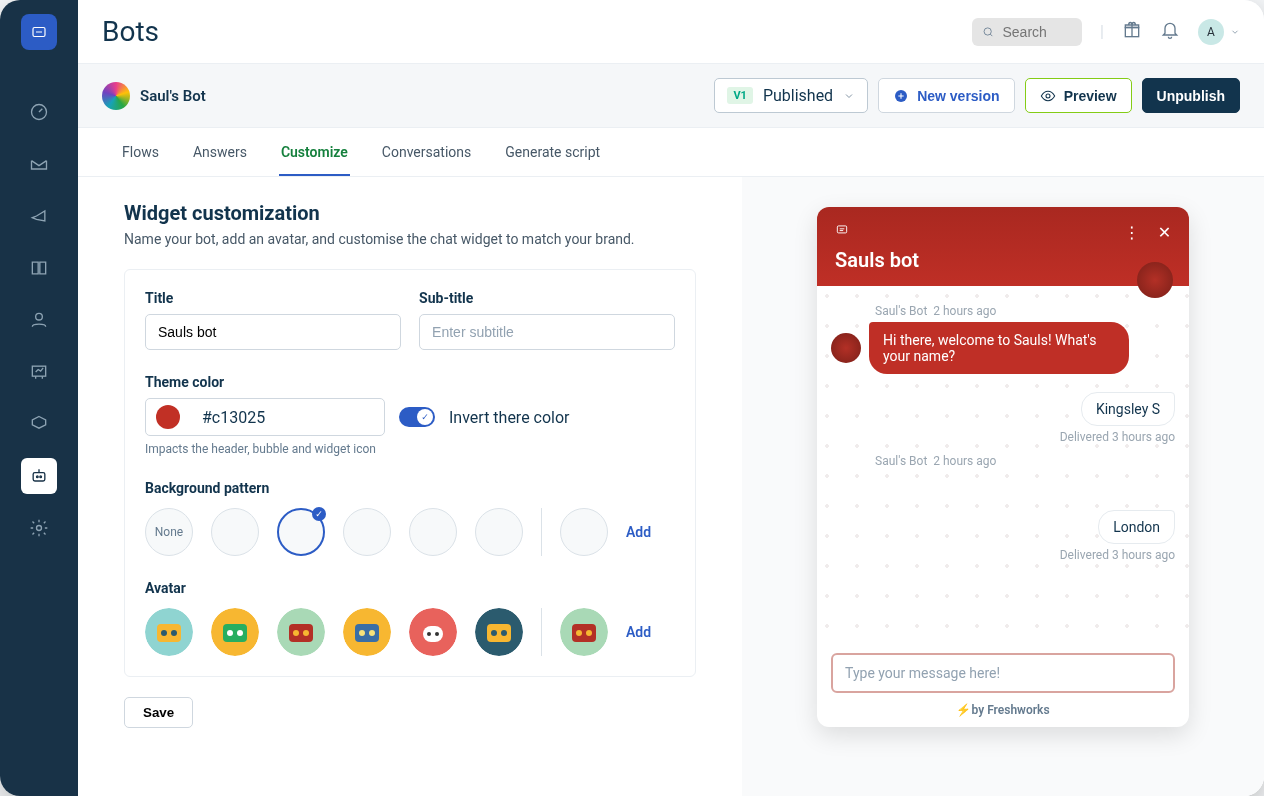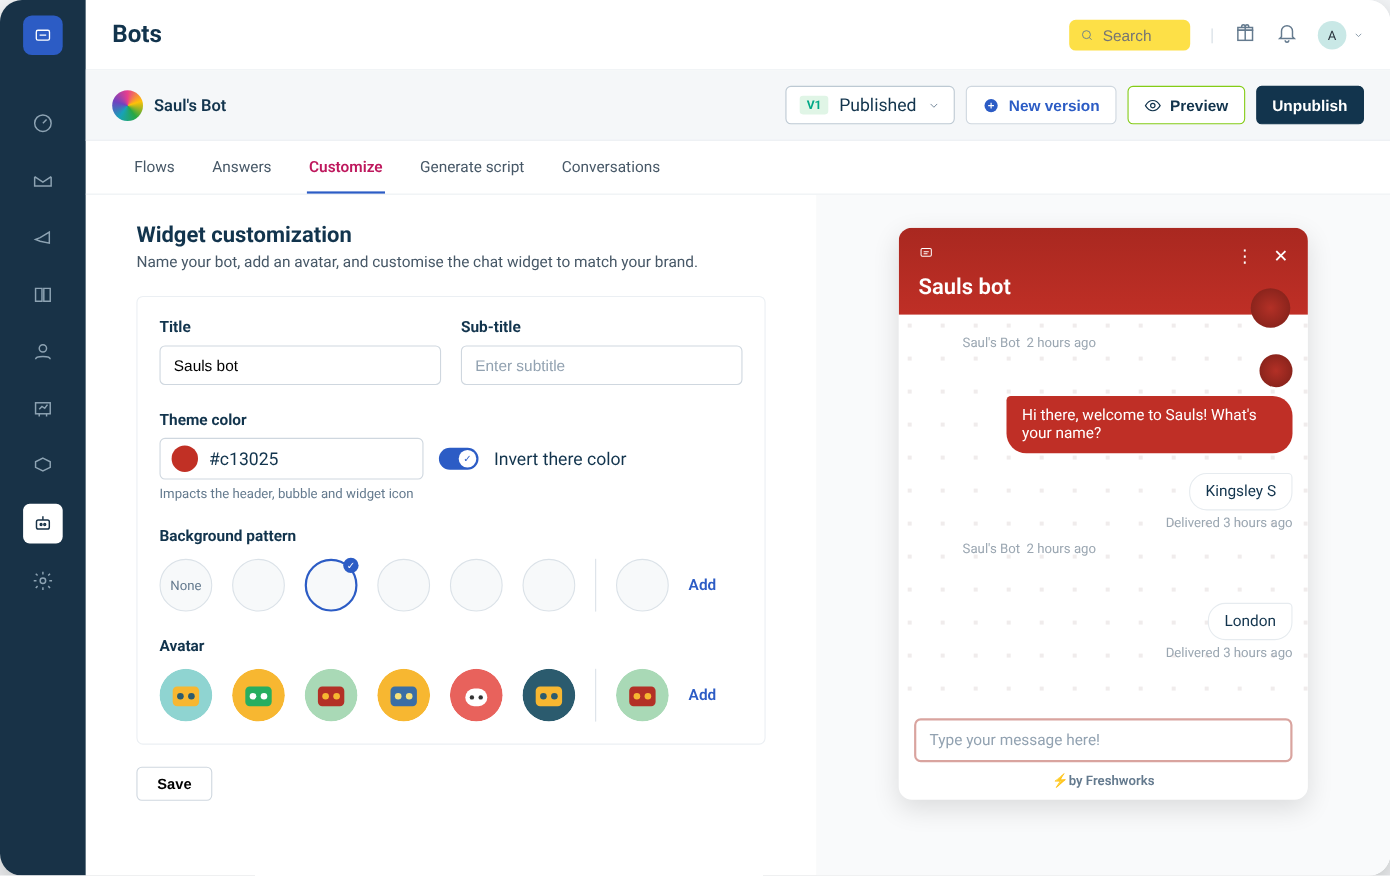--- a/index.html
+++ b/index.html
@@ -6,51 +6,51 @@
 body { font-family: -apple-system, BlinkMacSystemFont, "Segoe UI", Roboto, sans-serif; background: #f5f7f9; color: #12344d; width: 1264px; height: 796px; overflow: hidden; }
 .app { display: flex; height: 100%; border-radius: 20px; overflow: hidden; box-shadow: 0 10px 30px rgba(0,0,0,.25); }
 .rail { width: 78px; background: #183247; display: flex; flex-direction: column; align-items: center; padding-top: 14px; gap: 4px; }
 .rail-logo { width: 36px; height: 36px; background: #2c5cc5; border-radius: 8px; display: flex; align-items: center; justify-content: center; margin-bottom: 40px; }
 .rail-item { width: 36px; height: 36px; border-radius: 6px; display: flex; align-items: center; justify-content: center; cursor: pointer; margin-bottom: 12px; }
 .rail-item.active { background: #fff; }
 .rail-item svg { stroke: #8da3b3; }
 .rail-item.active svg { stroke: #183247; }
 .main { flex: 1; display: flex; flex-direction: column; background: #fff; }
 .topbar { height: 64px; display: flex; align-items: center; padding: 0 24px; border-bottom: 1px solid #ebeff3; }
-.topbar-title { font-size: 22px; font-weight: 700; }
+.topbar-title { font-size: 28px; font-weight: 400; }
 .topbar-right { margin-left: auto; display: flex; align-items: center; gap: 18px; }
-.search { display: flex; align-items: flex-start; background: #fde047; border-radius: 6px; padding: 6px 10px; width: 110px; }
+.search { display: flex; align-items: flex-start; background: #e5e5e5; border-radius: 6px; padding: 6px 10px; width: 110px; }
 .search input { border: none; background: transparent; outline: none; font-size: 14px; color: #647a8e; width: 100%; margin-left: 8px; }
 .topbar-icon { cursor: pointer; color: #647a8e; }
 .avatar-small { width: 26px; height: 26px; border-radius: 50%; background: #c9e8e6; display: flex; align-items: center; justify-content: center; font-size: 12px; color: #27313a; }
 .subhead { background: #f5f7f9; padding: 14px 24px; display: flex; align-items: center; border-bottom: 1px solid #ebeff3; }
 .bot-badge { width: 28px; height: 28px; border-radius: 50%; background: conic-gradient(#e83e8c,#ffc107,#28a745,#17a2b8,#6f42c1,#e83e8c); margin-right: 10px; }
 .subhead-title { font-weight: 600; font-size: 15px; }
 .subhead-right { margin-left: auto; display: flex; gap: 10px; }
 .btn { display: inline-flex; align-items: center; gap: 8px; padding: 7px 14px; border-radius: 5px; border: 1px solid #84cc16; background: #fff; font-size: 14px; font-weight: 600; color: #12344d; cursor: pointer; }
 .btn.dark { background: #12344d; color: #fff; border-color: #12344d; }
 .btn.primary-icon { color: #2c5cc5; border-color: #cfd7df; }
 .sel-status { display: flex; align-items: center; gap: 10px; padding: 7px 12px; border: 1px solid #bdc9d3; border-radius: 5px; background: #fff; cursor: pointer; }
 .pill { background: #e0f5e6; color: #00a886; font-size: 11px; font-weight: 700; padding: 2px 6px; border-radius: 3px; }
 .tabs { display: flex; gap: 30px; padding: 0 42px; border-bottom: 1px solid #ebeff3; }
 .tab { padding: 16px 2px 14px; color: #475867; cursor: pointer; font-size: 14px; border-bottom: 2px solid transparent; }
-.tab.active { color: #be185d; border-bottom-color: #2c5cc5; font-weight: 600; }
+.tab.active { color: #15803d; border-bottom-color: #2c5cc5; font-weight: 600; }
 .content { flex: 1; display: flex; overflow: hidden; }
 .left-pane { width: 56%; padding: 24px 46px; overflow-y: auto; }
 .right-pane { flex: 1; padding: 30px 56px 0; background: #f9fafb; display: flex; justify-content: center; }
 h1.page-title { font-size: 20px; margin-bottom: 6px; }
 .desc { color: #475867; font-size: 14px; margin-bottom: 22px; }
 .card { border: 1px solid #ebeff3; border-radius: 6px; padding: 20px; margin-bottom: 20px; }
 .row2 { display: flex; gap: 18px; margin-bottom: 24px; }
 .field { flex: 1; }
 .label { font-size: 14px; font-weight: 700; margin-bottom: 8px; display: block; }
 .input { width: 100%; border: 1px solid #cfd7df; border-radius: 5px; padding: 9px 12px; font-size: 14px; outline: none; }
 .input::placeholder { color: #92a2b1; }
 .theme-row { display: flex; align-items: center; gap: 14px; }
-.color-input { display: flex; align-items: center; gap: 10px; border: 1px solid #cfd7df; border-radius: 5px; padding: 6px 10px; width: 240px; }
+.color-input { display: flex; align-items: center; gap: 22px; border: 1px solid #cfd7df; border-radius: 5px; padding: 6px 10px; width: 240px; }
 .swatch { width: 24px; height: 24px; border-radius: 50%; }
 .hint { font-size: 12px; color: #647a8e; margin-top: 6px; }
 .toggle { width: 36px; height: 20px; border-radius: 10px; background: #2c5cc5; position: relative; cursor: pointer; }
 .toggle::after { content: "✓"; position: absolute; right: 2px; top: 2px; width: 16px; height: 16px; background: #fff; border-radius: 50%; font-size: 9px; display:flex; align-items:center; justify-content:center; color:#2c5cc5; }
 .pattern-row, .avatar-row { display: flex; gap: 18px; align-items: center; margin-top: 12px; }
 .pattern { width: 48px; height: 48px; border: 1px solid #dbe2e8; border-radius: 50%; display: flex; align-items: center; justify-content: center; font-size: 12px; color: #647a8e; cursor: pointer; background: #f7f9fa; position: relative; }
 .pattern.selected { border: 2px solid #2c5cc5; }
 .pattern.selected::after { content: "✓"; position: absolute; top: -3px; right: -3px; width: 14px; height: 14px; border-radius: 50%; background: #2c5cc5; color: #fff; font-size: 9px; display:flex; align-items:center; justify-content:center; }
 .vdiv { width: 1px; height: 48px; background: #dbe2e8; }
 .add-link { color: #2c5cc5; font-weight: 600; cursor: pointer; font-size: 14px; }
@@ -61,21 +61,21 @@
 
 .widget { width: 372px; border-radius: 12px; box-shadow: 0 8px 24px rgba(0,0,0,.12); overflow: hidden; display: flex; flex-direction: column; background: #fff; height: 520px; }
 .w-header { padding: 16px 18px 14px; color: #fff; position: relative; background: linear-gradient(#a92820,#bf2f26); }
 .w-header-top { display: flex; justify-content: flex-end; gap: 18px; margin-bottom: 6px; }
 .w-header-top span { cursor: pointer; font-size: 16px; }
 .w-title { font-size: 20px; font-weight: 600; }
 .w-header-icon { position: absolute; bottom: -12px; right: 16px; width: 36px; height: 36px; border-radius: 50%; background: radial-gradient(#b33026,#7a1f18); }
 .w-body { flex: 1; padding: 18px 14px 0; overflow: hidden; background-image: radial-gradient(circle at 10px 10px, #f0ecec 2px, transparent 2px); background-size: 30px 30px; }
 .msg-block { margin-bottom: 18px; }
 .msg-meta { font-size: 12px; color: #9aa6b1; margin-bottom: 4px; margin-left: 44px; }
-.msg-row { display: flex; gap: 8px; align-items: flex-end; flex-direction: column; }
+.msg-row { display: flex; gap: 8px; align-items: center; }
 .bot-av { width: 30px; height: 30px; border-radius: 50%; background: radial-gradient(#b33026,#7a1f18); flex-shrink:0; }
 .bubble { background: #bf2f26; color: #fff; padding: 10px 14px; border-radius: 18px; border-top-left-radius: 4px; font-size: 14px; max-width: 260px; }
 .reply { text-align: right; margin-bottom: 4px; }
 .reply-bubble { display: inline-block; background: #fff; border: 1px solid #e6ebef; padding: 8px 14px; border-radius: 16px; border-top-right-radius: 4px; font-size: 14px; }
 .reply-meta { font-size: 12px; color: #9aa6b1; text-align: right; margin-top: 4px; }
 .w-input { margin: 10px 14px; border: 2px solid #d9a49f; border-radius: 6px; padding: 10px 12px; font-size: 14px; color: #92a2b1; }
 .w-footer { text-align: center; font-size: 12px; color: #647a8e; padding-bottom: 10px; }
 .w-footer b { font-weight: 600; }
 .bolt { color: #f8a932; }
 svg { fill: none; stroke-width: 1.6; }
@@ -204,22 +204,22 @@
         <button class="btn dark">
             <span>Unpublish</span>
           </button>
       </div>
     </div>
 
     <div class="tabs">
       <div class="tab">Flows</div>
       <div class="tab">Answers</div>
       <div class="tab active">Customize</div>
+      <div class="tab">Conversations</div>
       <div class="tab">Generate script</div>
-      <div class="tab">Conversations</div>
     </div>
 
     <div class="content">
       <div class="left-pane">
         <h1 class="page-title">Widget customization</h1>
         <div class="desc">Name your bot, add an avatar, and customise the chat widget to match your brand.</div>
 
         <div class="card">
           <div class="row2">
             <div class="field">

